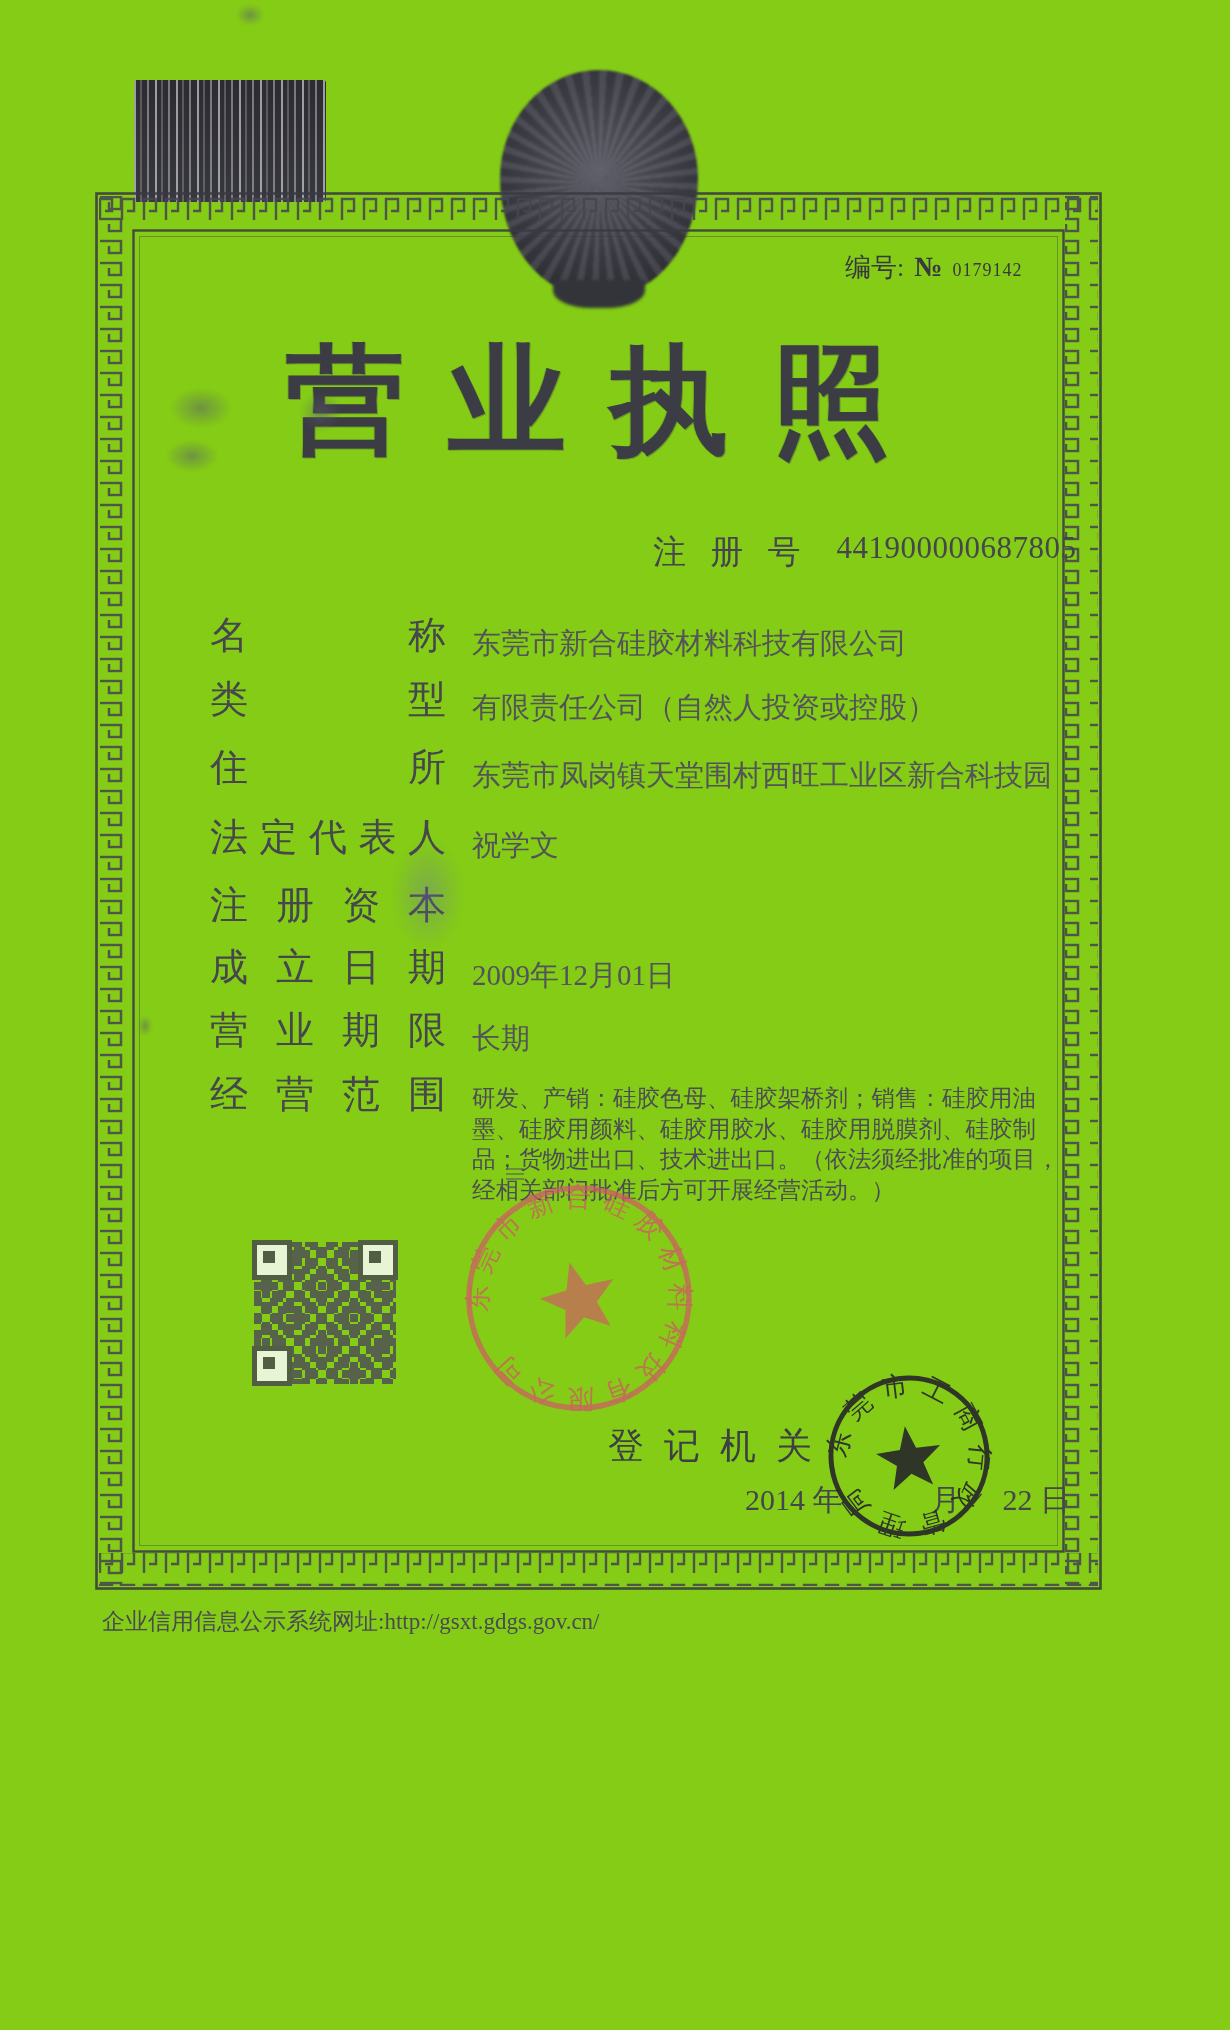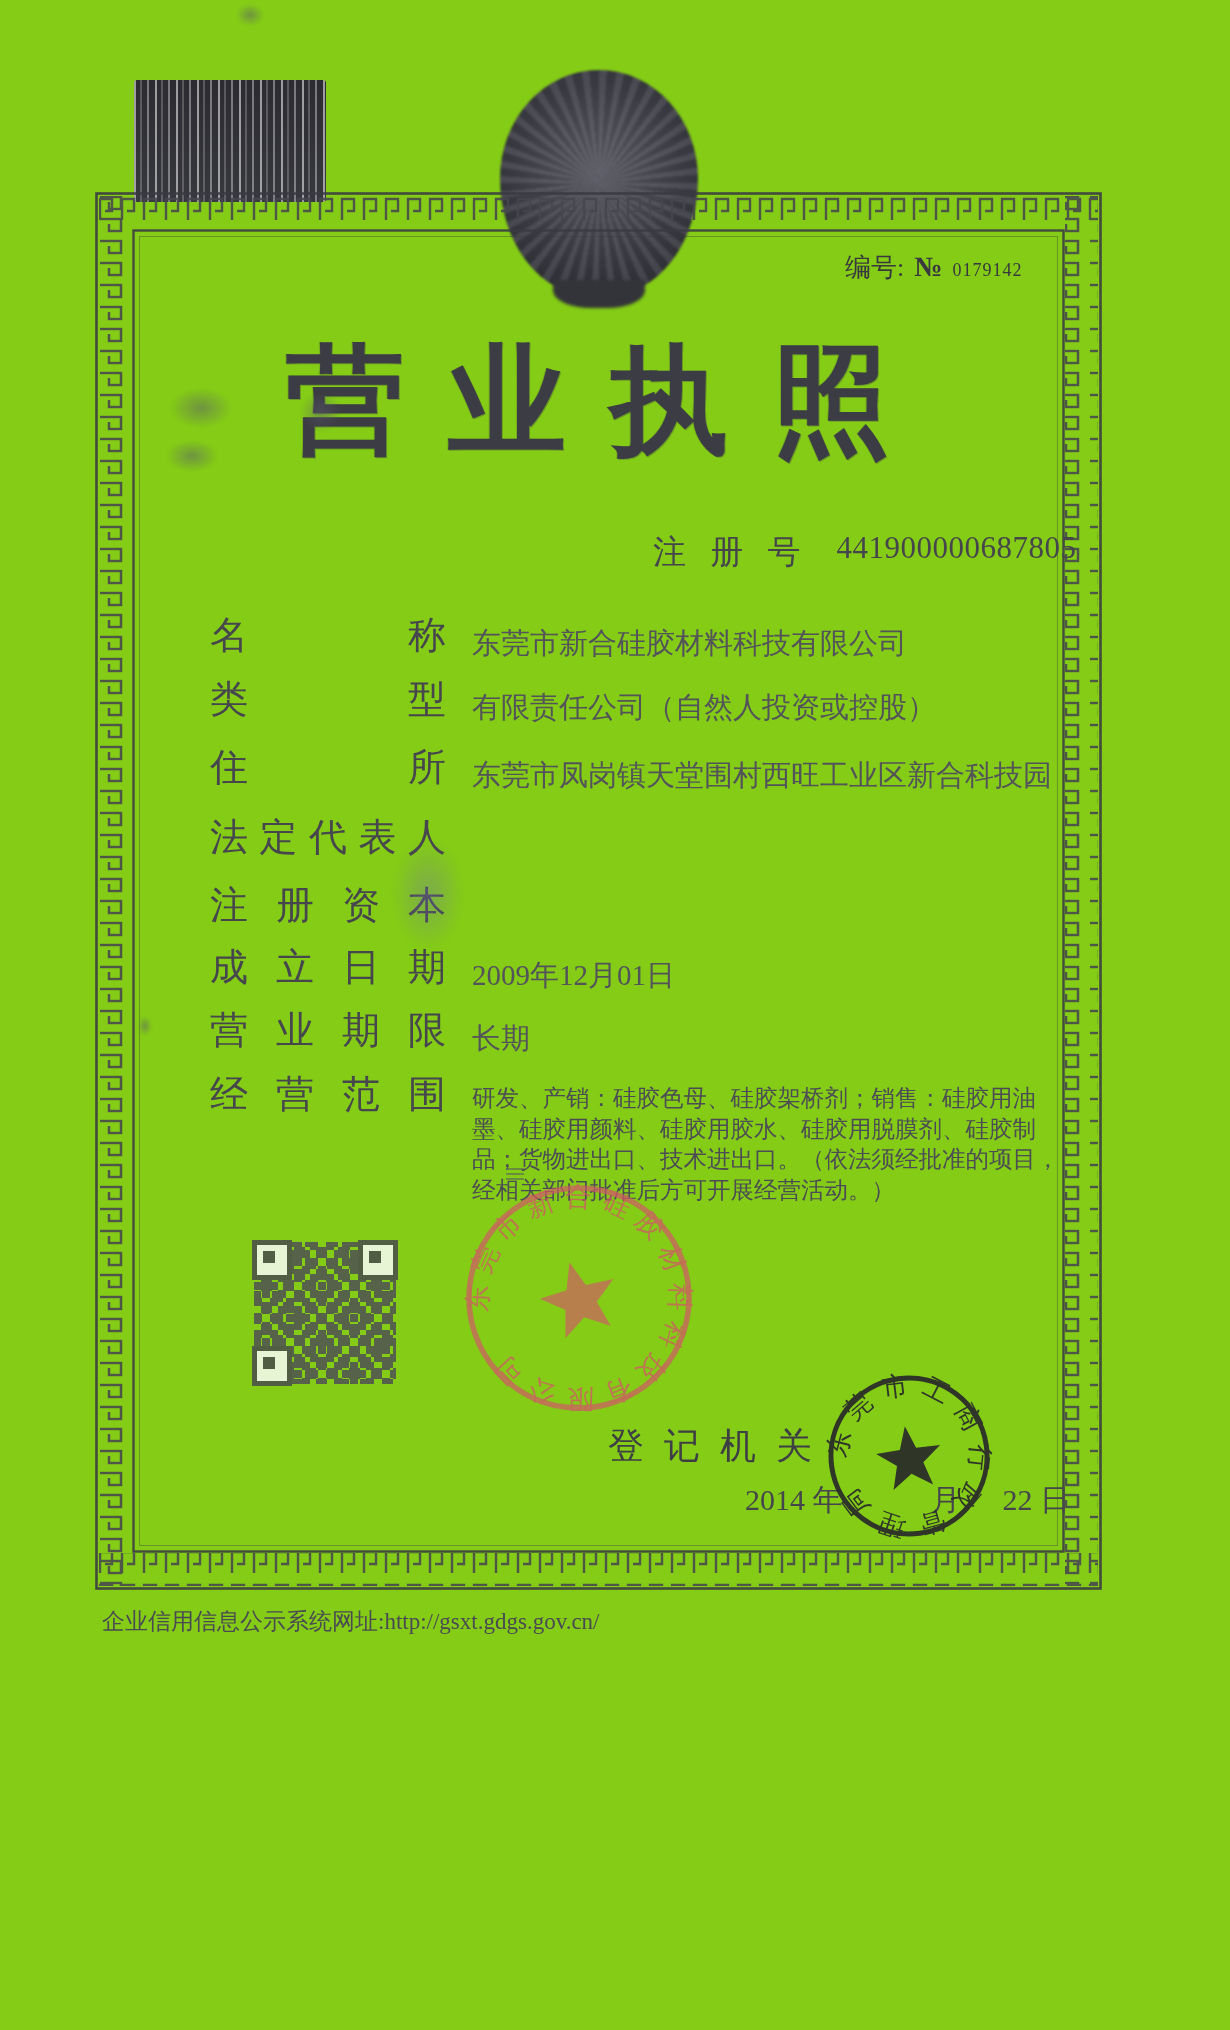--- a/index.html
+++ b/index.html
@@ -146,20 +146,21 @@
         <div class="fvalue">东莞市凤岗镇天堂围村西旺工业区新合科技园</div>
       </div>
       <div class="frow" style="top: 818px;">
         <div class="flabel">
           <span>法</span>
           <span>定</span>
           <span>代</span>
           <span>表</span>
           <span>人</span>
         </div>
+        <div class="fvalue">祝学文</div>
       </div>
       <div class="frow" style="top: 886px;">
         <div class="flabel">
           <span>注</span>
           <span>册</span>
           <span>资</span>
           <span>本</span>
         </div>
       </div>
       <div class="frow" style="top: 948px;">

